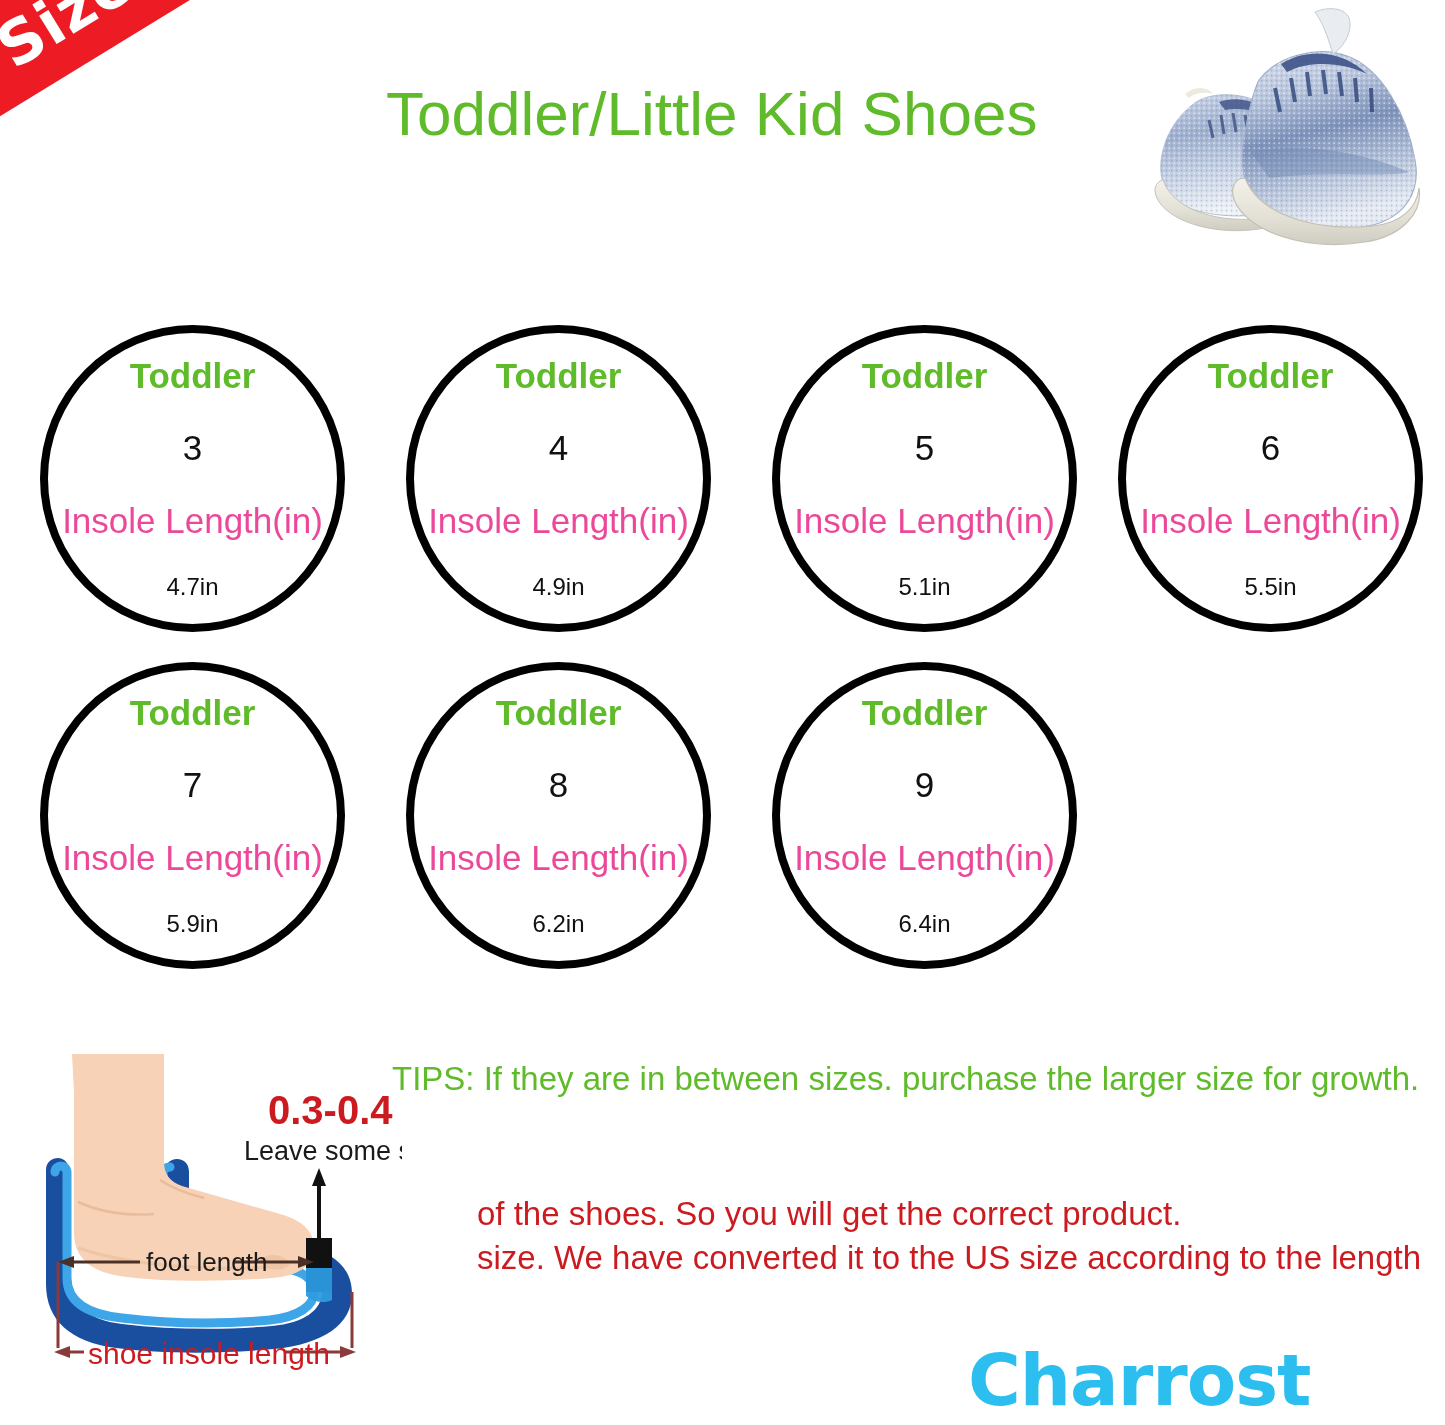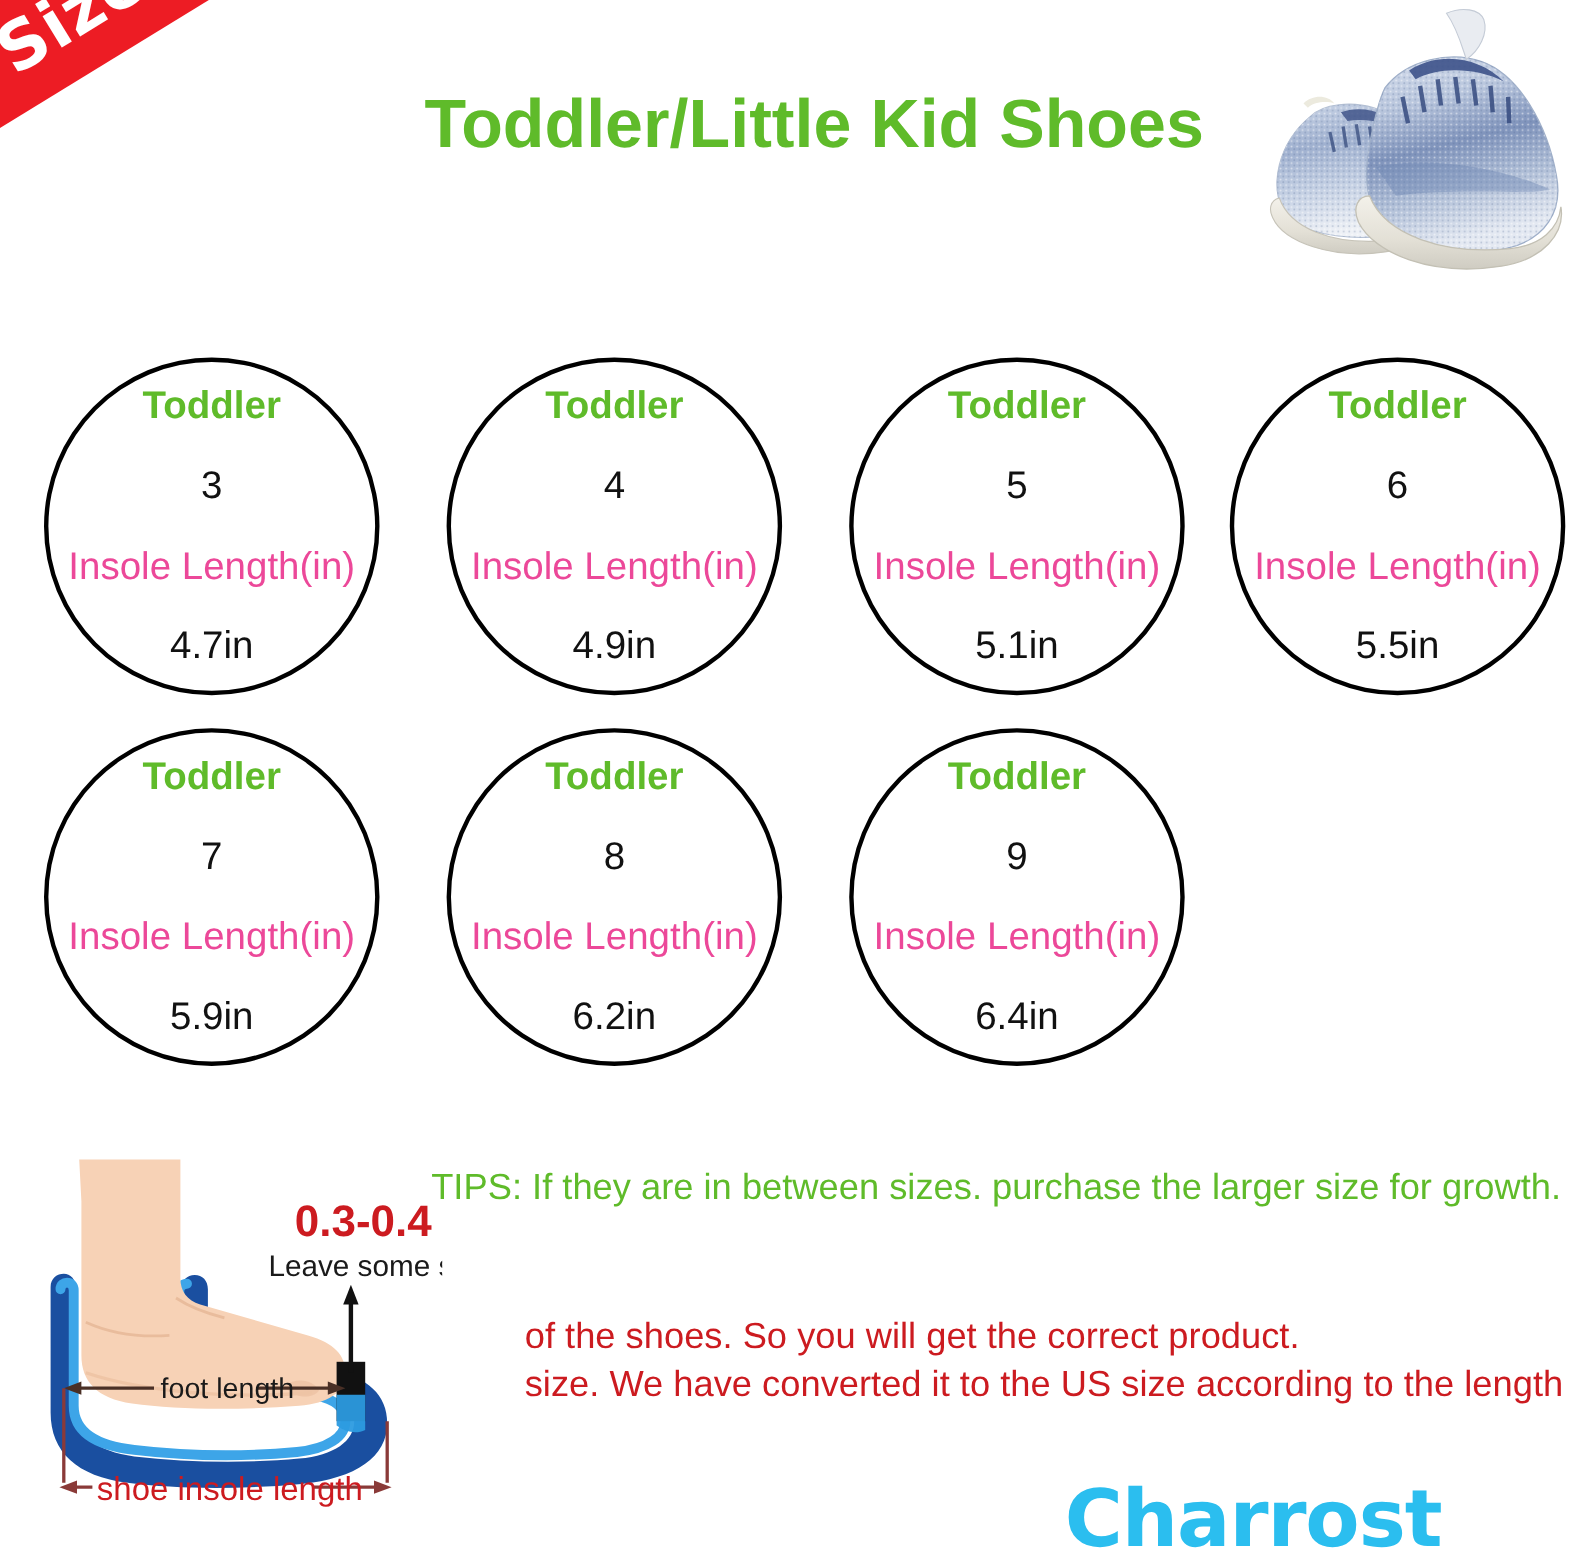--- a/index.html
+++ b/index.html
@@ -36,39 +36,38 @@
   }
 
   
   #page-title{
     position:absolute;
     left:386px; top:78px;
     font-size:62px;
     color:#5FBB2A;
     white-space:nowrap;
     font-family:"Liberation Sans", sans-serif;
-    font-weight:bold;
   }
 
   
   #product-photo{
     position:absolute;
     left:1133px; top:2px;
     width:312px; height:258px;
   }
 
   
   .size-row{ position:absolute; left:0; width:1445px; height:310px; }
   #size-row-1{ top:325px; }
   #size-row-2{ top:662px; }
 
   .size-circle{
     position:absolute;
     width:305px; height:307px;
-    border:4px solid #000000;
+    border:8px solid #000000;
     border-radius:50%;
     background:#ffffff;
     display:flex; flex-direction:column;
     align-items:center; justify-content:center;
     text-align:center;
     line-height:1.16;
     gap:32px;
   }
   .size-circle .c-label{
     color:#5FBB2A;
@@ -82,21 +81,21 @@
     font-family:"Liberation Sans", sans-serif;
   }
   .size-circle .c-measure-label{
     color:#ec4899;
     font-size:35px;
     font-family:"Liberation Sans", sans-serif;
     white-space:nowrap;
   }
   .size-circle .c-measure{
     color:#111111;
-    font-size:35px;
+    font-size:24px;
     font-family:"Liberation Sans", sans-serif;
   }
 
   
   #foot-diagram{
     position:absolute;
     left:22px; top:1052px;
     width:380px; height:338px;
   }
 

